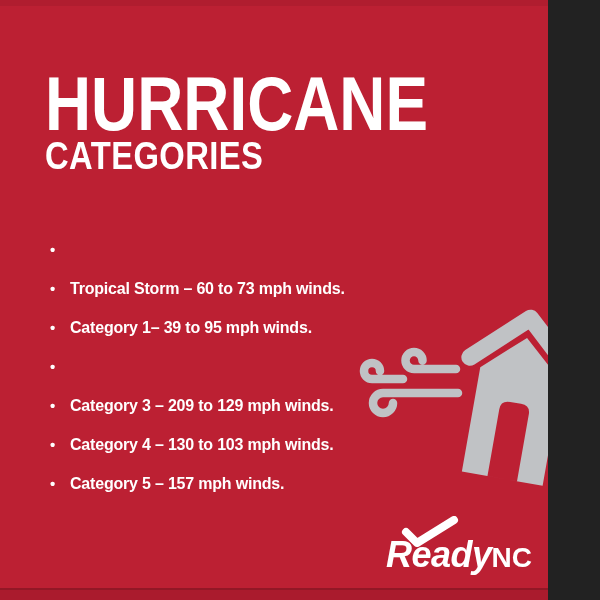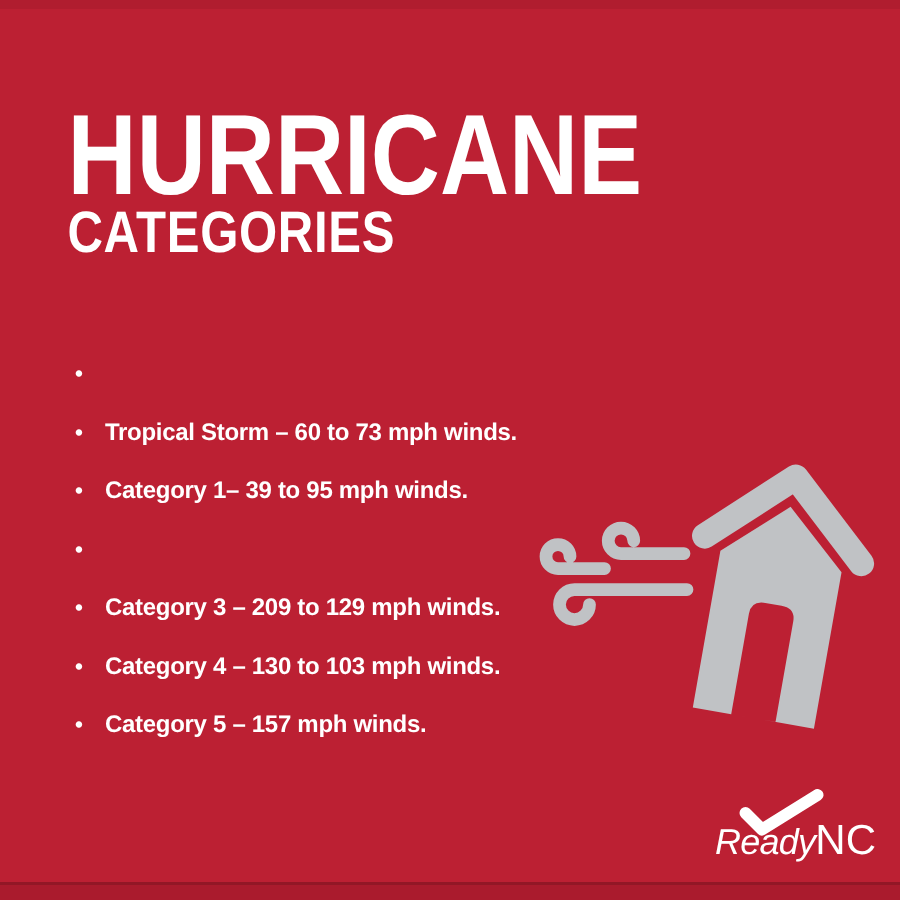--- a/index.html
+++ b/index.html
@@ -1,17 +1,17 @@
 <!DOCTYPE html>
 <html style="--bg: #BC2033; --edge: #A61B2C;"><head>
 <meta charset="utf-8">
 <style>
   html,body{margin:0;padding:0;background:#222;}
   .canvas{
-    position:relative;width:600px;height:600px;overflow:hidden;
+    position:relative;width:548px;height:600px;overflow:hidden;
     background:var(--bg,#BC2033);
     font-family:"Liberation Sans",sans-serif;
     -webkit-font-smoothing:antialiased;
   }
   .edge-strip{position:absolute;left:0;width:600px;background:var(--edge,#A61B2C);}
   .edge-top{top:0;height:6px;opacity:.55;}
   .edge-bottom{bottom:0;height:10px;opacity:.8;border-top:2px solid rgba(0,0,0,.18);}
 
   
   .title-block{position:absolute;left:45px;top:66px;color:#fff;}
@@ -32,22 +32,22 @@
     font-size:16px;font-weight:700;line-height:19px;}
   .cat-bullet{flex:0 0 20px;width:20px;font-size:15px;}
   .cat-text{white-space:pre-line;letter-spacing:-0.2px;}
 
   
   .wind-icon{position:absolute;left:352px;top:336px;}
   .house-icon{position:absolute;left:432px;top:290px;}
 
   
   .logo{position:absolute;right:16px;bottom:24px;color:#fff;white-space:nowrap;}
-  .logo-ready{font-size:24px;font-weight:400;font-style:italic;letter-spacing:-0.5px;margin-left:32px;}
-  .logo-nc{font-size:28px;font-weight:400;letter-spacing:0px;}
+  .logo-ready{font-size:36px;font-weight:700;font-style:italic;letter-spacing:-0.5px;margin-left:32px;}
+  .logo-nc{font-size:28px;font-weight:700;letter-spacing:0px;}
   .logo-check{position:absolute;left:46px;top:-18px;}
 </style>
 </head>
 <body>
 
 <div class="canvas">
 
   <div class="edge-strip edge-top"></div>
 
   <div class="title-block">

